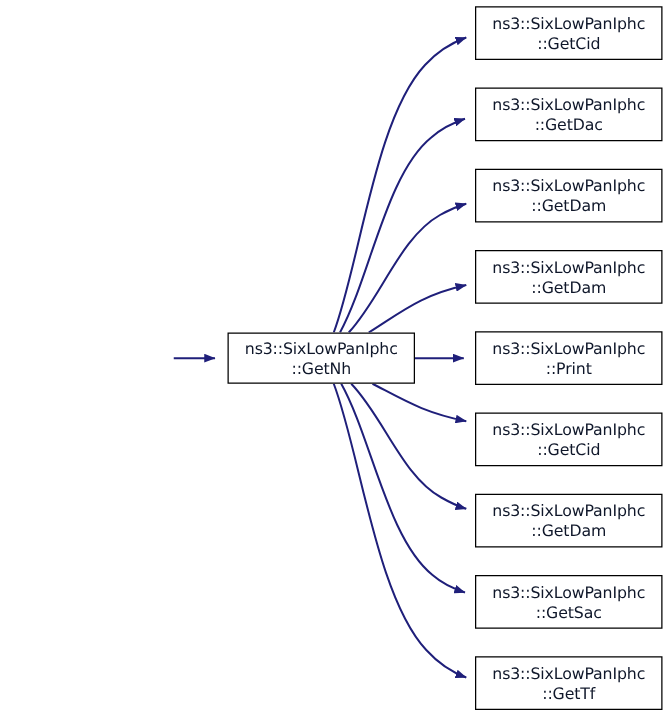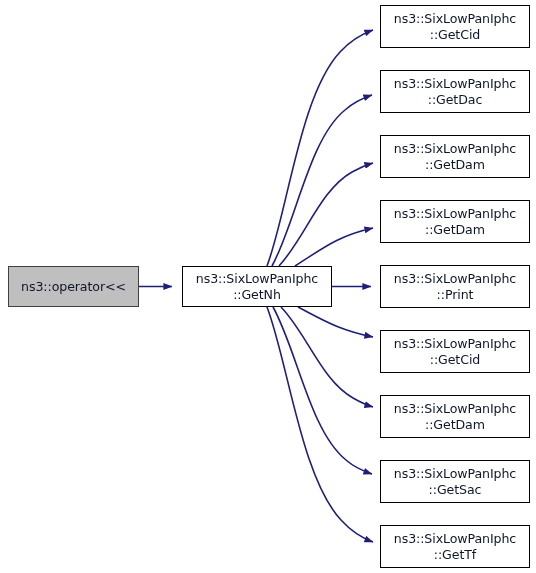--- a/index.html
+++ b/index.html
@@ -98,23 +98,20 @@
 
     <g>
       <path d="M273,307 C297,350 310,431 346,460 C354,467 363,471 372,474" fill="none" stroke="#1f1f7a" stroke-width="1.6" marker-end="url(#arrowhead)"></path>
     </g>
 
     <g>
       <path d="M267,307 C288,362 301,477 341,520 C351,531 362,538 373,542" fill="none" stroke="#1f1f7a" stroke-width="1.6" marker-end="url(#arrowhead)"></path>
     </g>
   </svg>
 
-  <div class="node-box current" style="left:8px; top:266px; width:131px; height:41px;">
-    <span class="node-label">ns3::operator&lt;&lt;</span>
-  </div>
 
   <div class="node-box" style="left:182px; top:266px; width:150px; height:41px;">
     <span class="node-label"><span>ns3::SixLowPanIphc</span><br><span>::GetNh</span></span>
   </div>
 
   <div class="node-box" style="left:380px; top:5px; width:150px; height:43px;">
     <span class="node-label"><span>ns3::SixLowPanIphc</span><br><span>::GetCid</span></span>
   </div>
 
   <div class="node-box" style="left:380px; top:70px; width:150px; height:43px;">

